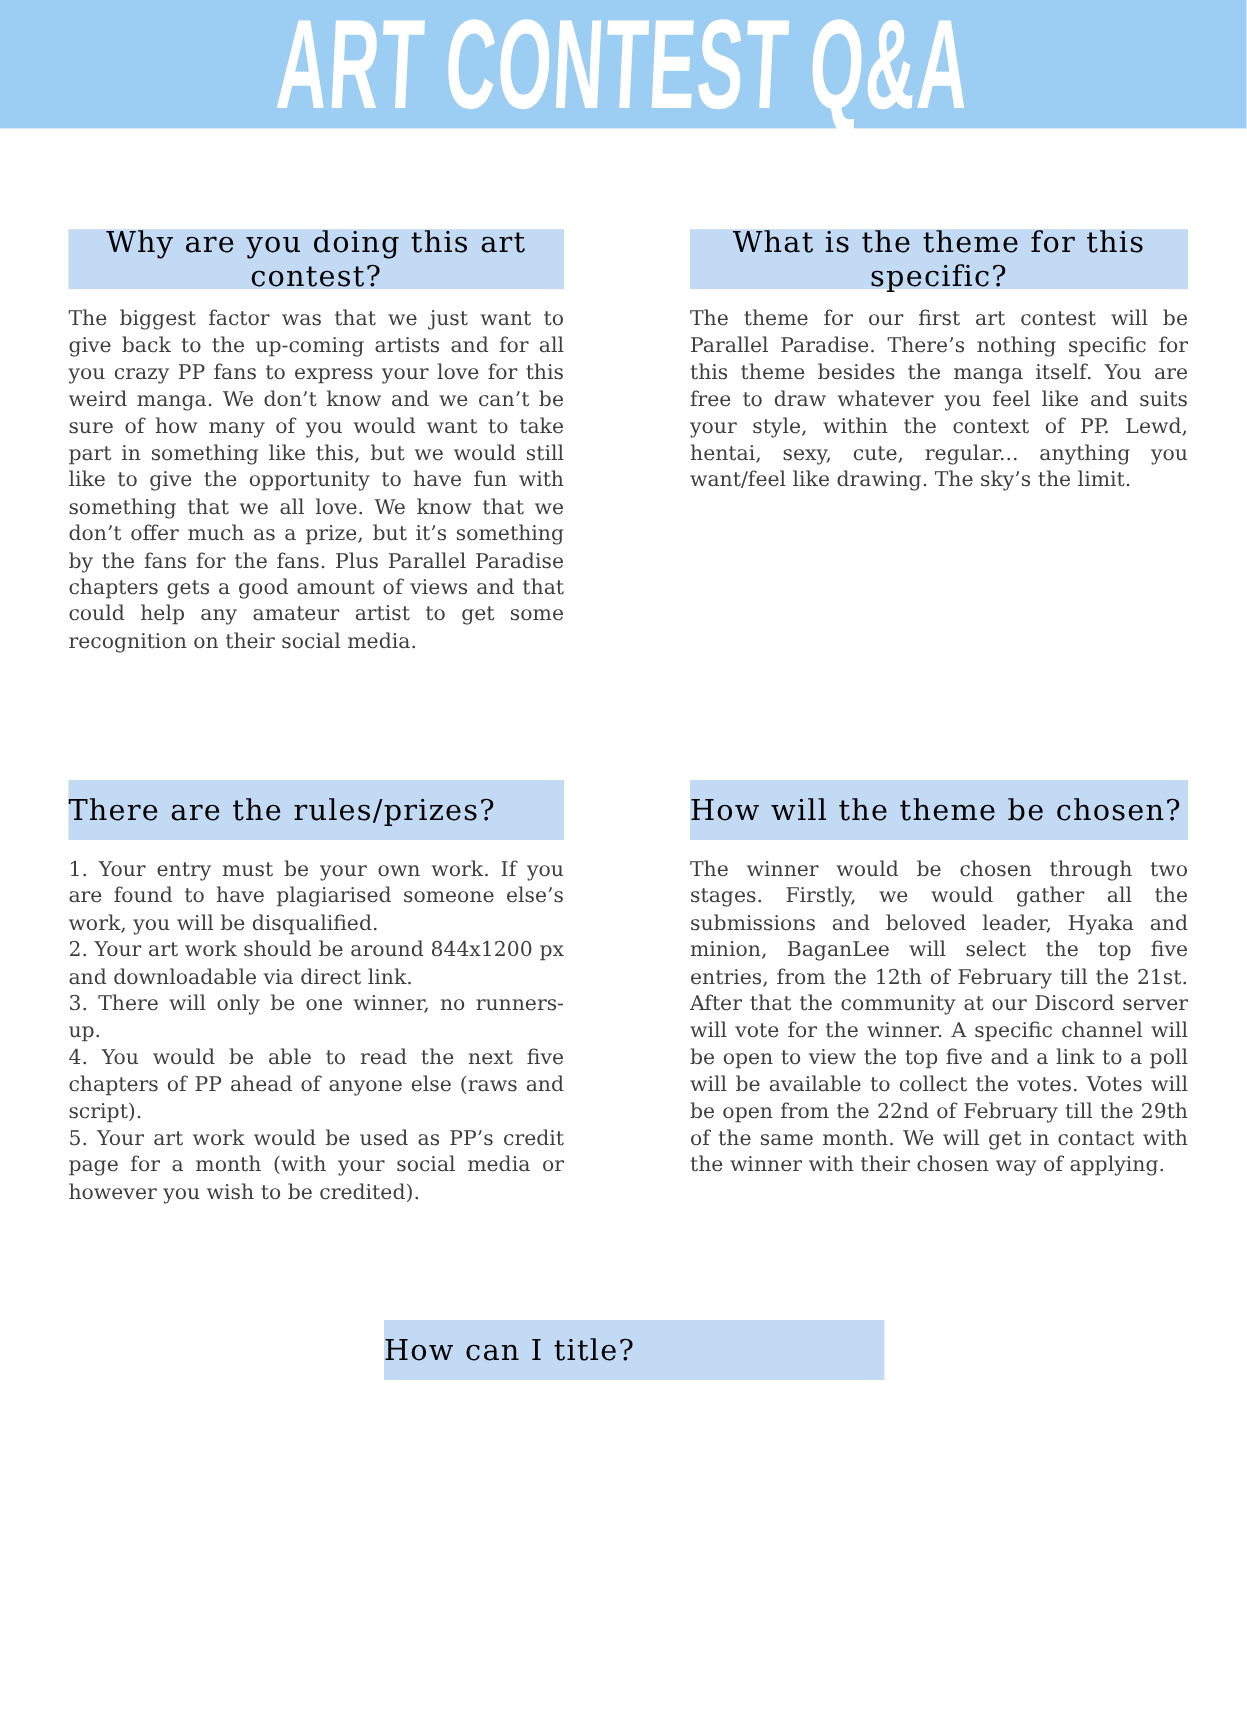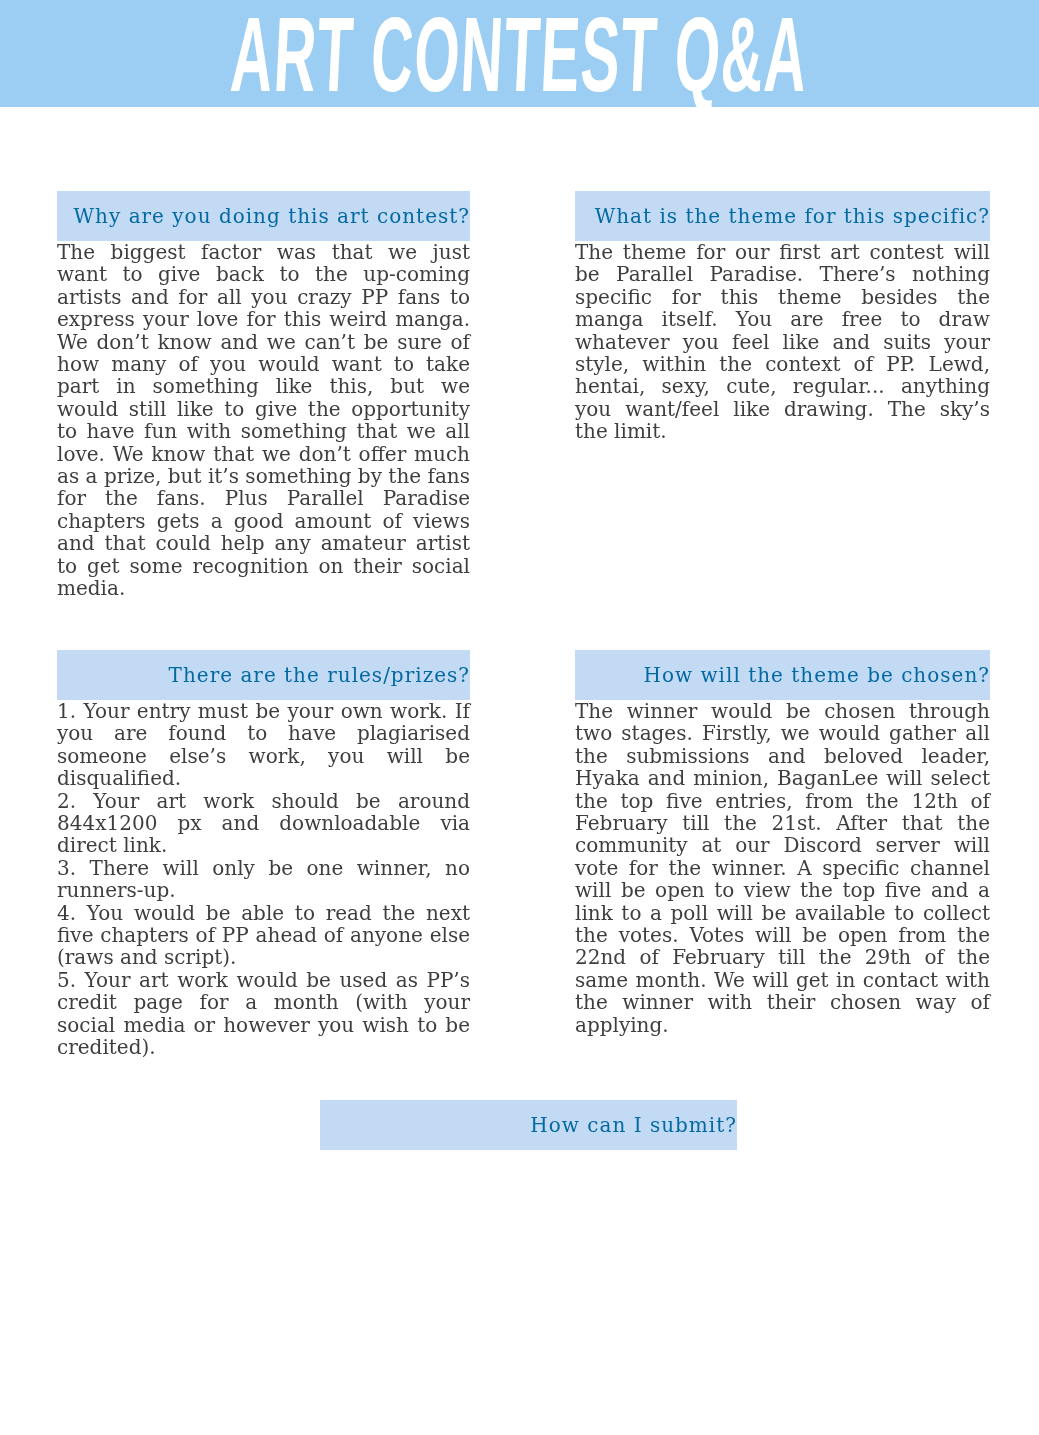--- a/index.html
+++ b/index.html
@@ -29,29 +29,30 @@
   }
   .qa { position:absolute; }
   #s1 { left:57px;  top:191px;  width:413px; }
   #s2 { left:575px; top:191px;  width:415px; }
   #s3 { left:57px;  top:650px;  width:413px; }
   #s4 { left:575px; top:650px;  width:415px; }
   #s5 { left:320px; top:1100px; width:417px; }
   .qhead {
     height:50px;
     background:#c2daf3;
-    display:flex; align-items:center; justify-content:flex-end;
-    color:#0369a1;
-    font-size:20px;
+    display:flex; align-items:center; justify-content:flex-start;
+    color:#000000;
+    font-size:24px;
     letter-spacing:1px;
     text-align:center;
   }
   .ans {
+    margin-top:14px;
     color:#3e3e3e;
-    font-size:20px;
+    font-size:17px;
     line-height:22.4px;
     text-align:justify;
     white-space:pre-line;
   }
 </style>
 </head>
 <body>
 
 <div class="page">
 
@@ -86,17 +87,17 @@
 
   <section class="qa" id="s4">
     <div class="qhead">
       <span>How will the theme be chosen?</span>
     </div>
     <div class="ans">The winner would be chosen through two stages. Firstly, we would gather all the submissions and beloved leader, Hyaka and minion, BaganLee will select the top five entries, from the 12th of February till the 21st. After that the community at our Discord server will vote for the winner. A specific channel will be open to view the top five and a link to a poll will be available to collect the votes. Votes will be open from the 22nd of February till the 29th of the same month. We will get in contact with the winner with their chosen way of applying.</div>
   </section>
 
   <section class="qa" id="s5">
     <div class="qhead">
-      <span>How can I submit?</span>
+      <span>How can I title?</span>
     </div>
   </section>
 
 </div>
 
 </body></html>

